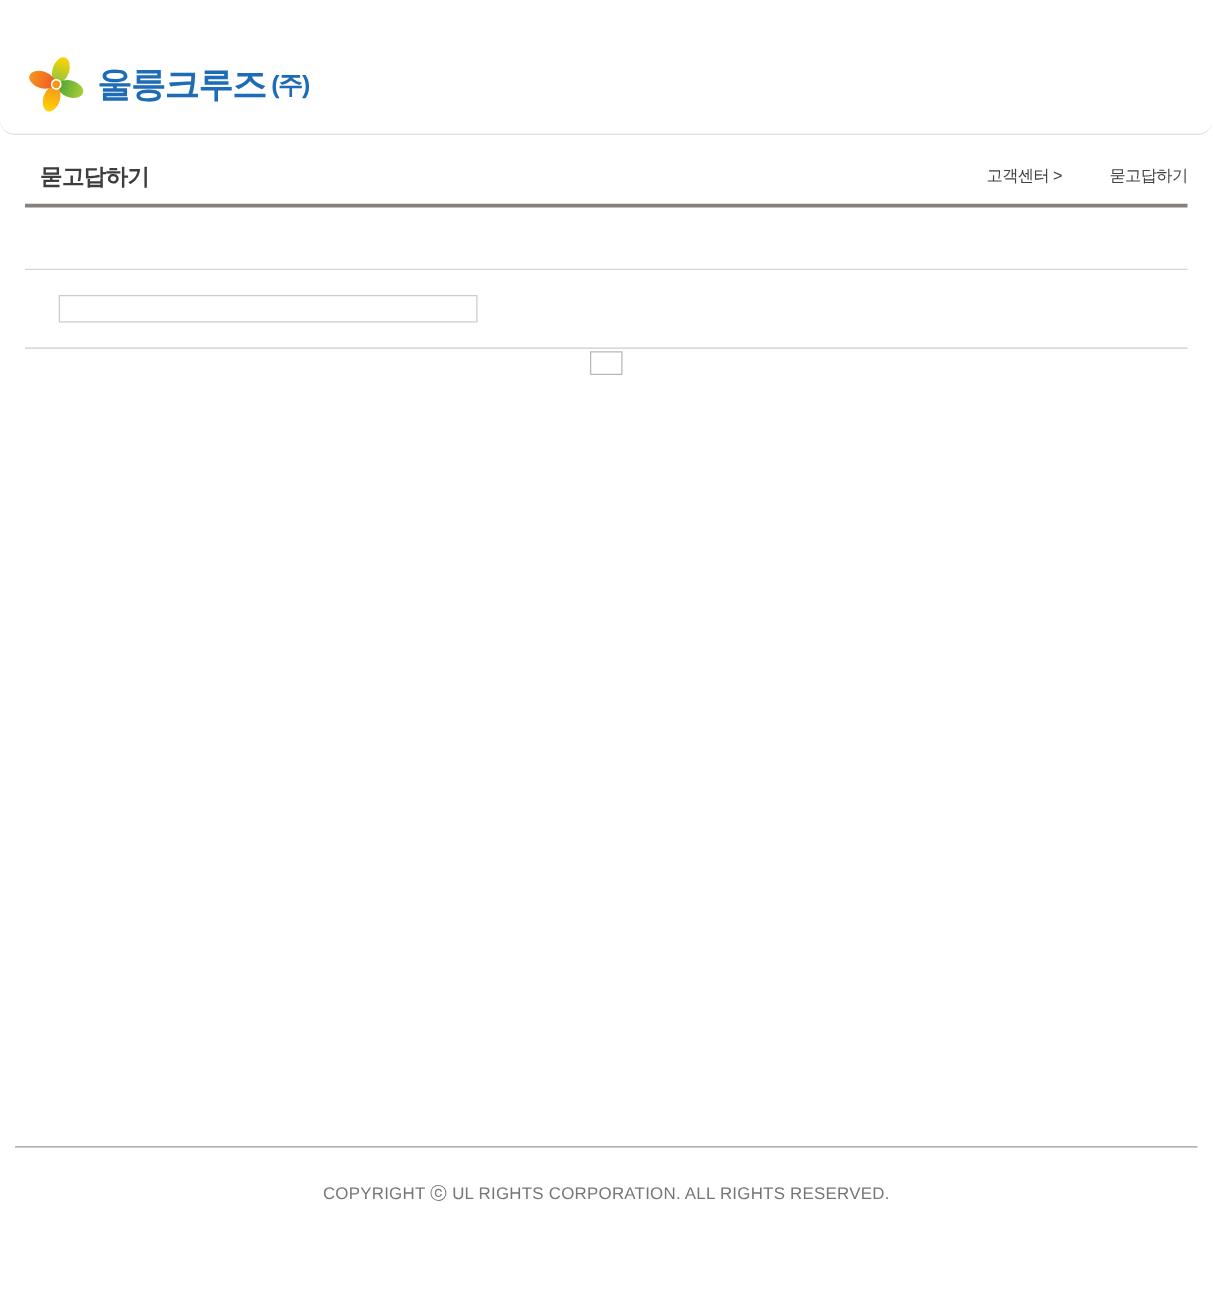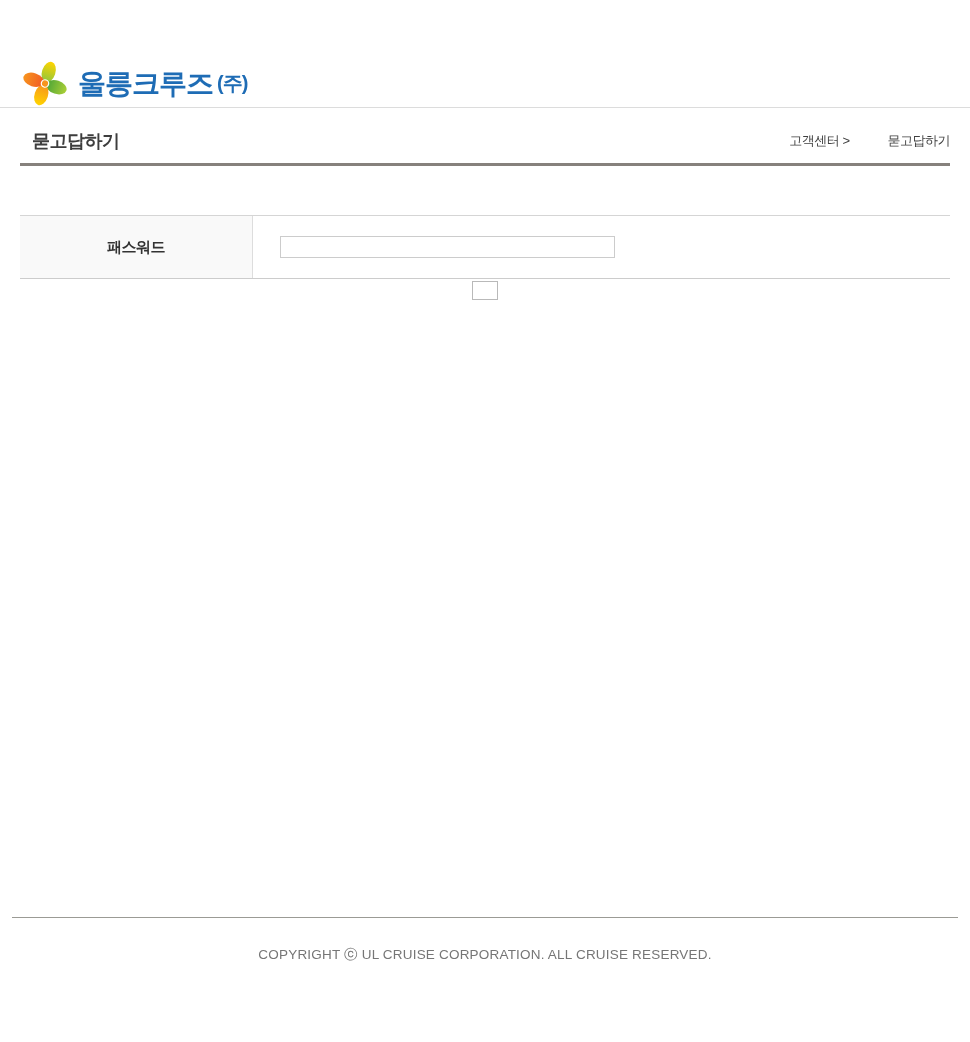--- a/index.html
+++ b/index.html
@@ -14,22 +14,23 @@
     position: relative;
     overflow: hidden;
   }
 
   
   .header {
     height: 108px;
     box-sizing: border-box;
     border-bottom: 1px solid #dcdcdc;
     display: flex;
-    align-items: flex-end;
+    align-items: center;
     padding: 28px 0 0 22px;
+    border-radius: 12px;
   }
   .logo {
     display: flex;
     align-items: center;
     cursor: pointer;
   }
   .logo-icon {
     width: 46px;
     height: 47px;
     display: block;
@@ -184,23 +185,22 @@
 <div class="title-bar">
   <div class="page-title">묻고답하기</div>
   <div class="breadcrumb">
     <span class="crumb-parent">고객센터 &gt;</span>
     <span class="crumb-current">묻고답하기</span>
   </div>
 </div>
 
 <div class="form-table">
   <div class="form-row">
-    <div class="form-label-cell">패스워드</div>
     <div class="form-input-cell">
       <input type="password" class="password-input" value="" style="">
     </div>
   </div>
 </div>
 
 <button class="submit-box"></button>
 
 <div class="footer-divider"></div>
-<div class="footer-text">COPYRIGHT ⓒ UL CRUISE CORPORATION. ALL CRUISE RESERVED.</div>
+<div class="footer-text">COPYRIGHT ⓒ UL RIGHTS CORPORATION. ALL RIGHTS RESERVED.</div>
 
 </body></html>

